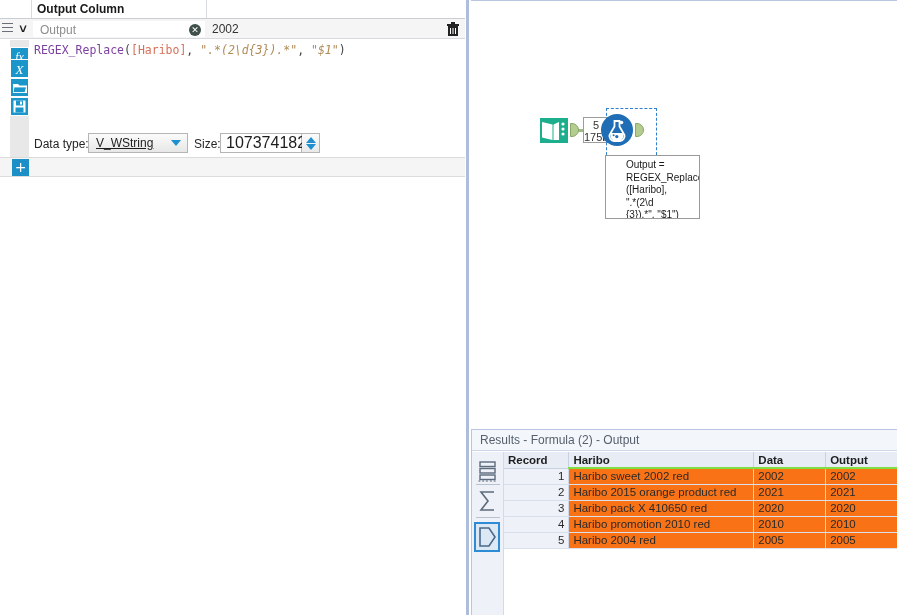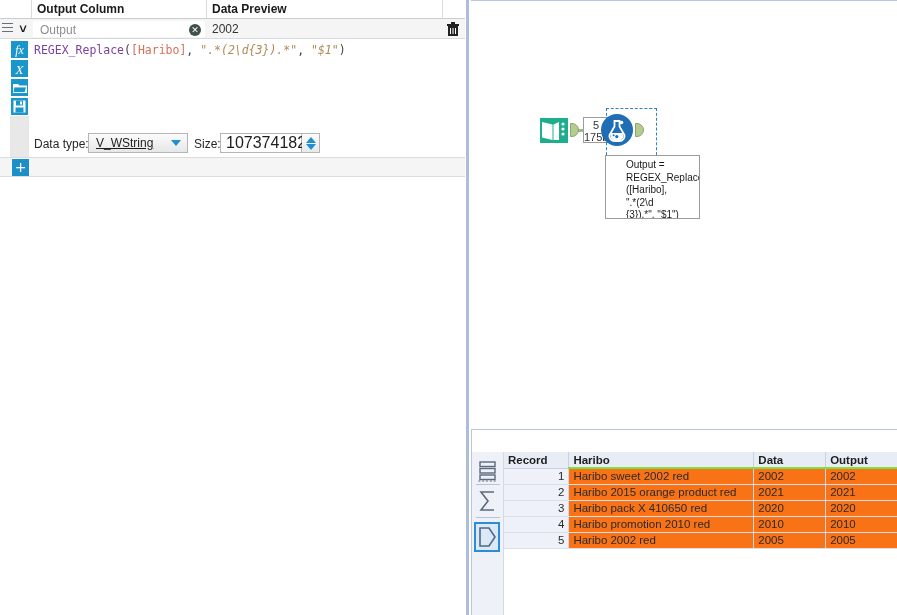--- a/index.html
+++ b/index.html
@@ -133,21 +133,21 @@
     left: 0;
     width: 19px; height: 19px;
     background: #1b96cb;
     color: #ffffff;
     text-align: center;
     line-height: 19px;
     font-size: 12px;
     border: 1px solid #ffffff;
     box-sizing: border-box;
   }
-  .strip-btn.b1 { top: 0; }
+  .strip-btn.b1 { top: 7px; }
   .strip-btn.b2 { top: 19px; }
   .strip-btn.b3 { top: 38px; }
   .strip-btn.b4 { top: 57px; }
   .strip-btn .fxg { font-style: italic; font-family: "Liberation Serif", serif; font-size: 12px; }
   .strip-btn .xg  { font-style: italic; font-family: "Liberation Serif", serif; font-size: 13px; }
 
   
   .formula-area {
     position: absolute;
     left: 30px; top: 40px;
@@ -483,21 +483,20 @@
 </head>
 <body>
 
 <div id="root">
 
   <div id="config-panel">
 
     <div class="cfg-header">
       <div class="hcell gutter"></div>
       <div class="hcell col-out">Output Column</div>
-      <div class="hcell col-prev">Data Preview</div>
       <div class="hcell col-trash"></div>
     </div>
 
     <div class="cfg-row">
       <div class="grip">
           <i></i>
           <i></i>
           <i></i>
         </div>
       <div class="chev">˅</div>
@@ -605,20 +604,21 @@
     <div class="anchor round" style="left:164px; top:122px;"></div>
 
     <div class="annot">Output =
 REGEX_Replace
 ([Haribo], ".*(2\d
 {3}).*", "$1")</div>
   </div>
 
   <div id="results">
 
+    <div class="res-title">Results - Formula (2) - Output</div>
 
     <div class="res-toolbar">
       <span class="tb-item" style="left:62px;">3 of 3 Fields</span>
       <span class="tb-caret" style="left:153px;"></span>
       <span class="tb-check" style="left:172px;">✓</span>
       <span class="tb-sep" style="left:198px;"></span>
       <span class="tb-item" style="left:210px;">Cell Viewer</span>
       <span class="tb-caret" style="left:281px;"></span>
       <span class="tb-item" style="left:294px;">5 records displayed</span>
       <span class="tb-sep" style="left:406px;"></span>
@@ -685,21 +685,21 @@
             <td>2020</td>
           </tr>
           <tr>
             <td class="rec">4</td>
             <td>Haribo promotion 2010 red</td>
             <td>2010</td>
             <td>2010</td>
           </tr>
           <tr>
             <td class="rec">5</td>
-            <td>Haribo 2002 red</td>
+            <td>Haribo 2004 red</td>
             <td>2005</td>
             <td>2005</td>
           </tr>
         </tbody>
       </table>
     </div>
   </div>
 
 </div>
 

